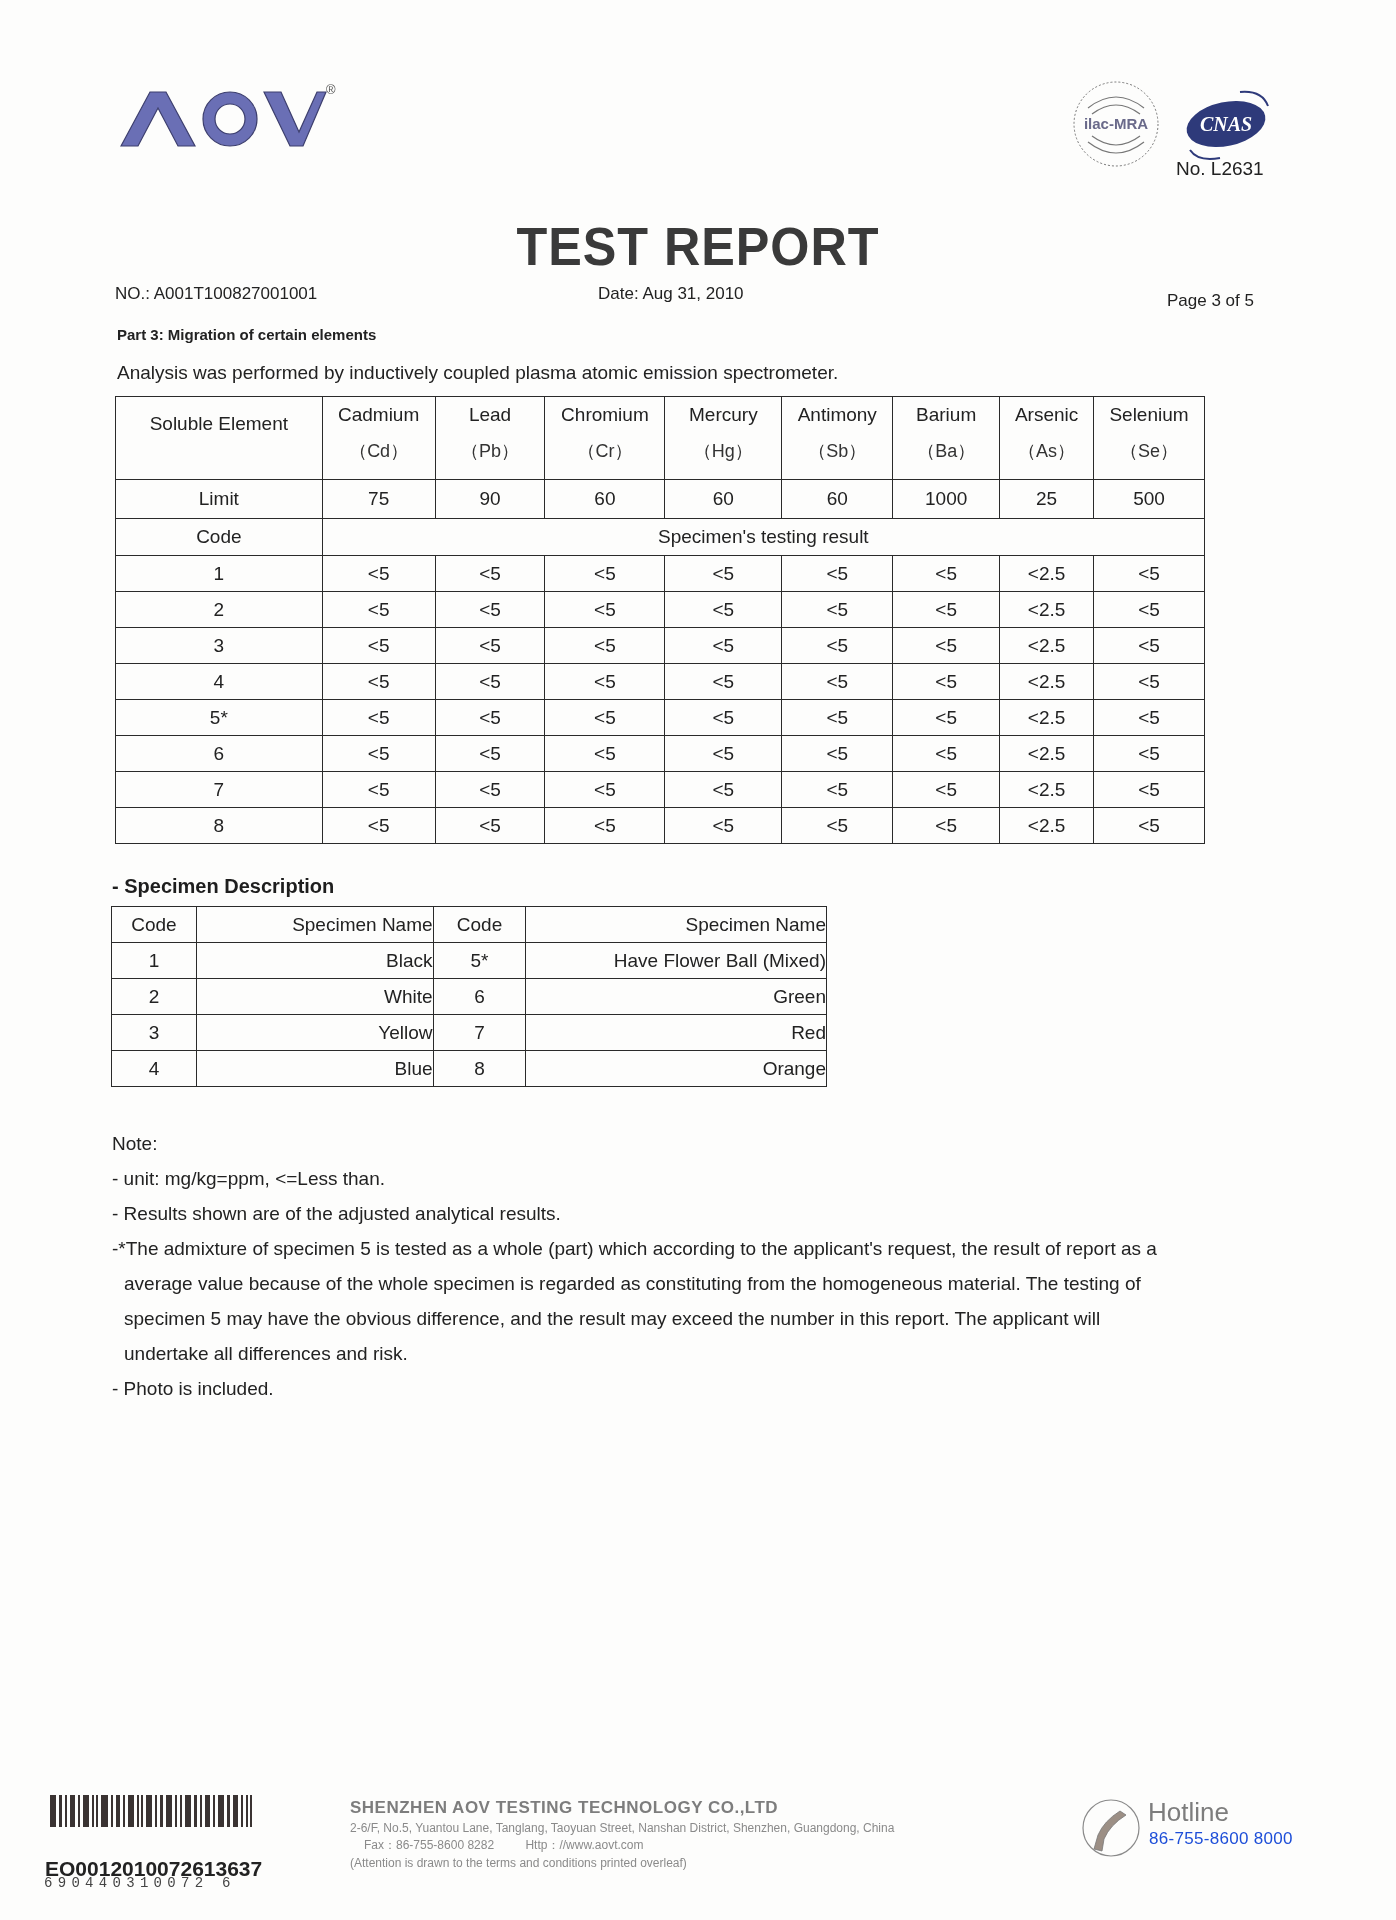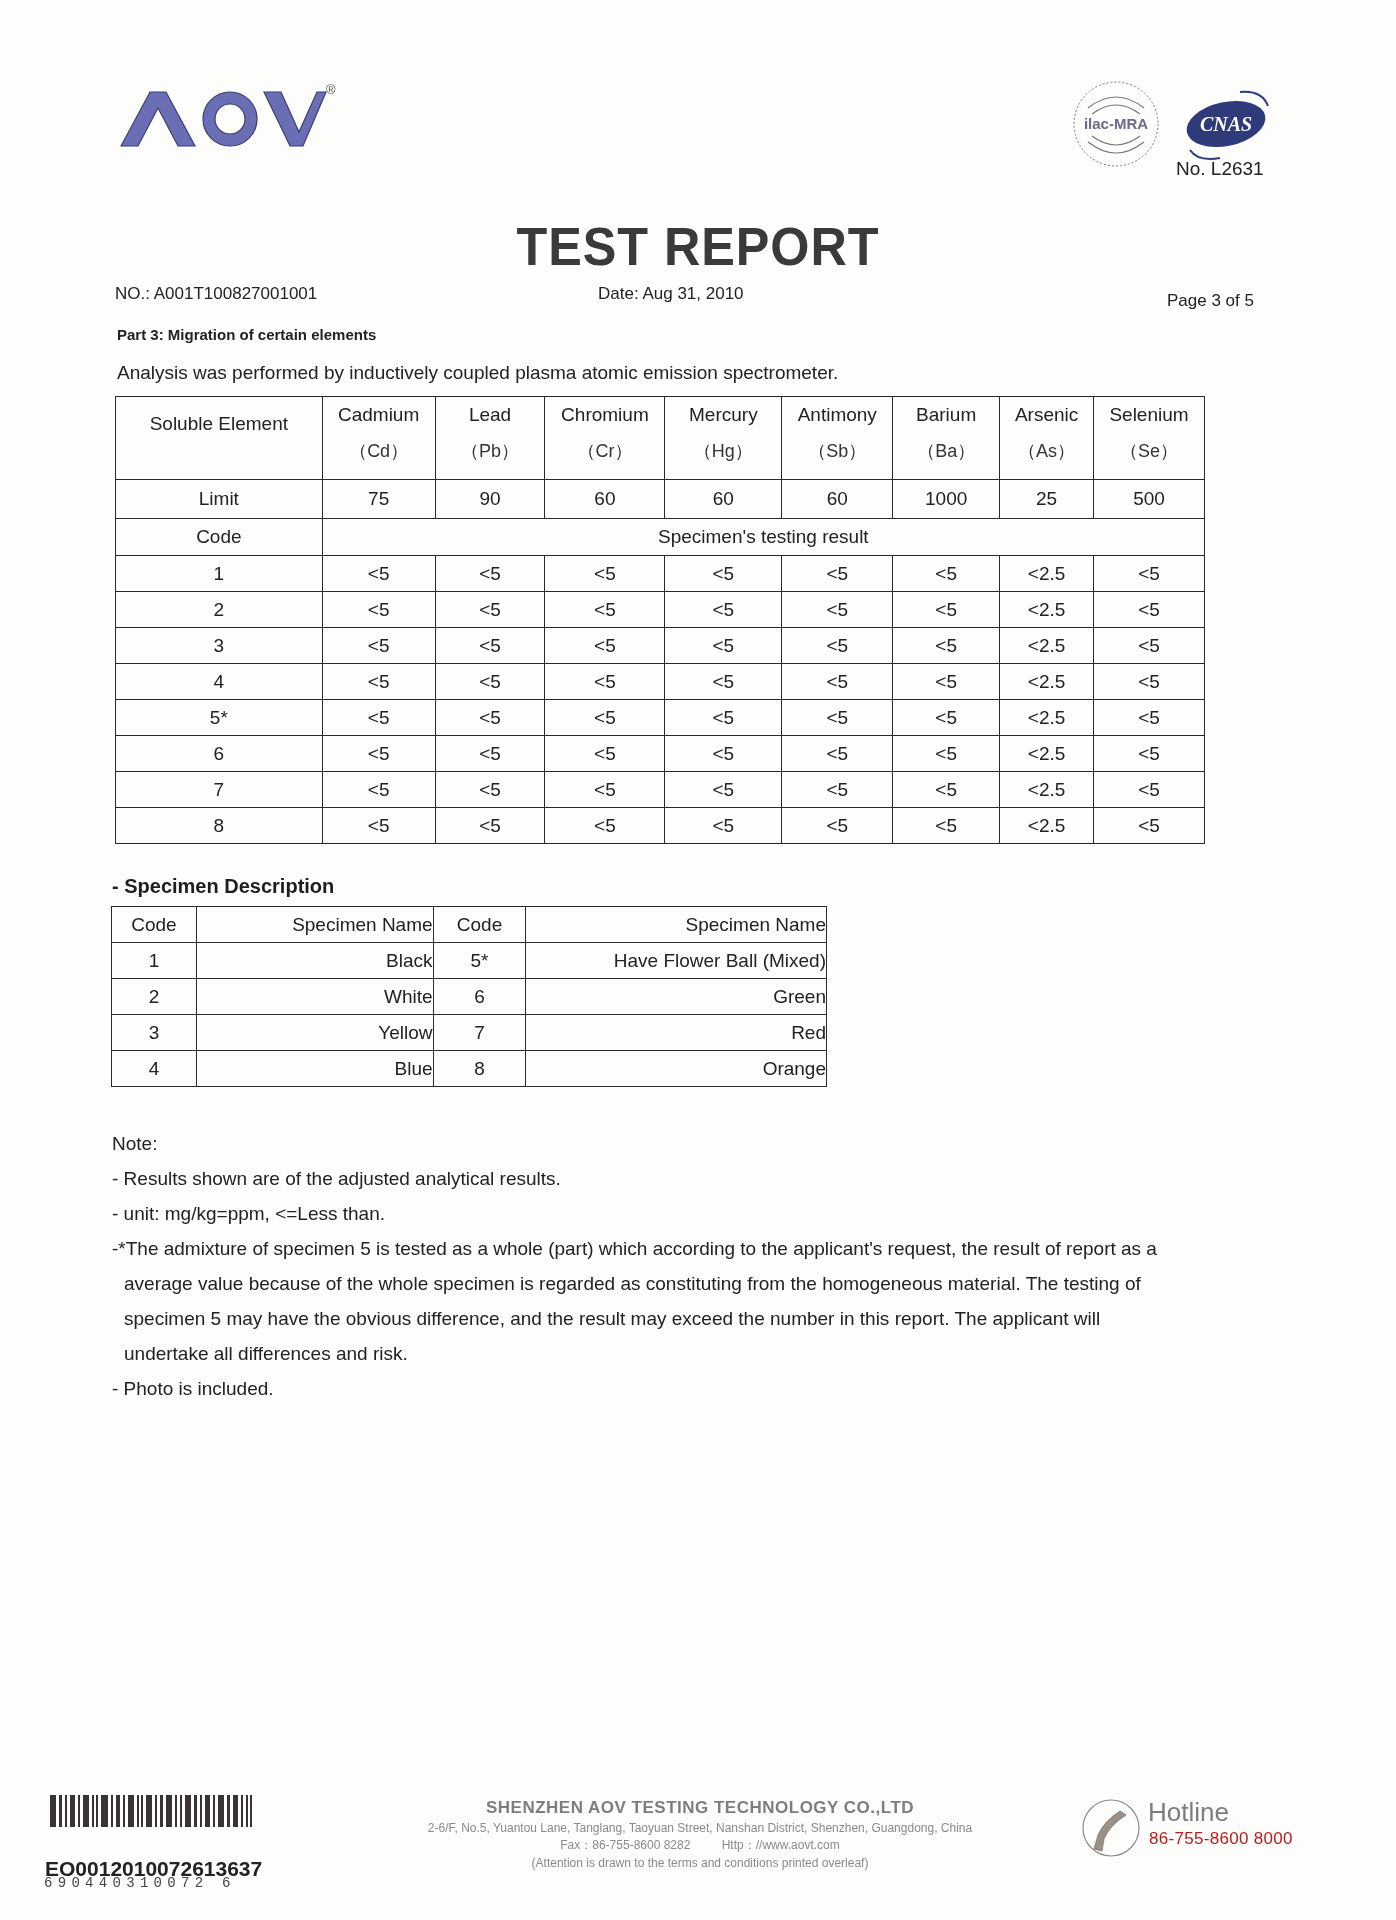--- a/index.html
+++ b/index.html
@@ -38,30 +38,30 @@
   #spec-table td.name { text-align:right; padding-left:13px; }
 
   #notes { left:112px; top:1126px; width:1150px; font-size:19px; line-height:35px; color:#222; }
   #notes .indent { padding-left:12px; text-align:justify; text-align-last:left; }
   #notes p { margin:0; }
 
   #barcode { left:50px; top:1795px; width:203px; height:32px; }
   #barcode-digits { left:44px; top:1827px; font-size:14px; letter-spacing:5.3px; color:#444; font-family:"Liberation Mono", monospace;margin-top:48px; }
   #eo-number { left:45px; top:1857px; font-size:21px; font-weight:bold; color:#222; }
 
-  #company { left:350px; width:700px; top:1798px; text-align:center; color:#8a8a8a; }
+  #company { left:350px; width:700px; top:1798px; color:#8a8a8a; }
   #company-name { font-size:17px; font-weight:bold; letter-spacing:0.5px; color:#7d7d7d; }
   #company-addr { font-size:12px; margin-top:3px; }
   #company-contact { font-size:12px; margin-top:2px; }
   #company-contact span { margin:0 14px; }
   #company-attn { font-size:12px; margin-top:2px; }
 
   #hotline-icon { left:1080px; top:1797px; width:62px; height:62px; }
   #hotline-label { left:1148px; top:1797px; font-size:26px; color:#7d7d7d; }
-  #hotline-number { left:1149px; top:1829px; font-size:17px; color:#b91c1c; letter-spacing:0.3px; }
+  #hotline-number { left:1149px; top:1829px; font-size:17px; color:#1d4ed8; letter-spacing:0.3px; }
 </style>
 </head>
 <body>
 
 <svg id="aov-logo" class="abs" viewBox="0 0 210 64">
   <g fill="#6a6fb5" stroke="#3d3f6e" stroke-width="1.2">
     <polygon points="3,58 32,4 48,4 77,58 60,58 40,20 20,58"></polygon>
     <ellipse cx="112" cy="31" rx="27" ry="27"></ellipse>
     <polygon points="146,4 163,4 181,44 199,4 208,4 185,58 172,58"></polygon>
   </g>
@@ -263,22 +263,22 @@
         <td>4</td>
         <td class="name">Blue</td>
         <td>8</td>
         <td class="name">Orange</td>
       </tr>
     </tbody>
 </table>
 
 <div id="notes" class="abs">
   <p>Note:</p>
+  <p>- unit: mg/kg=ppm, &lt;=Less than.</p>
   <p>- Results shown are of the adjusted analytical results.</p>
-  <p>- unit: mg/kg=ppm, &lt;=Less than.</p>
   <p>-*The admixture of specimen 5 is tested as a whole (part) which according to the applicant's request, the result of report as a</p>
   <p class="indent">average value because of the whole specimen is regarded as constituting from the homogeneous material. The testing of</p>
   <p class="indent">specimen 5 may have the obvious difference, and the result may exceed the number in this report. The applicant will</p>
   <p class="indent">undertake all differences and risk.</p>
   <p>- Photo is included.</p>
 </div>
 
 <svg id="barcode" class="abs" viewBox="0 0 203 32" preserveAspectRatio="none">
   <g fill="#3a3332">
     <rect x="0" y="0" width="6" height="32"></rect>

